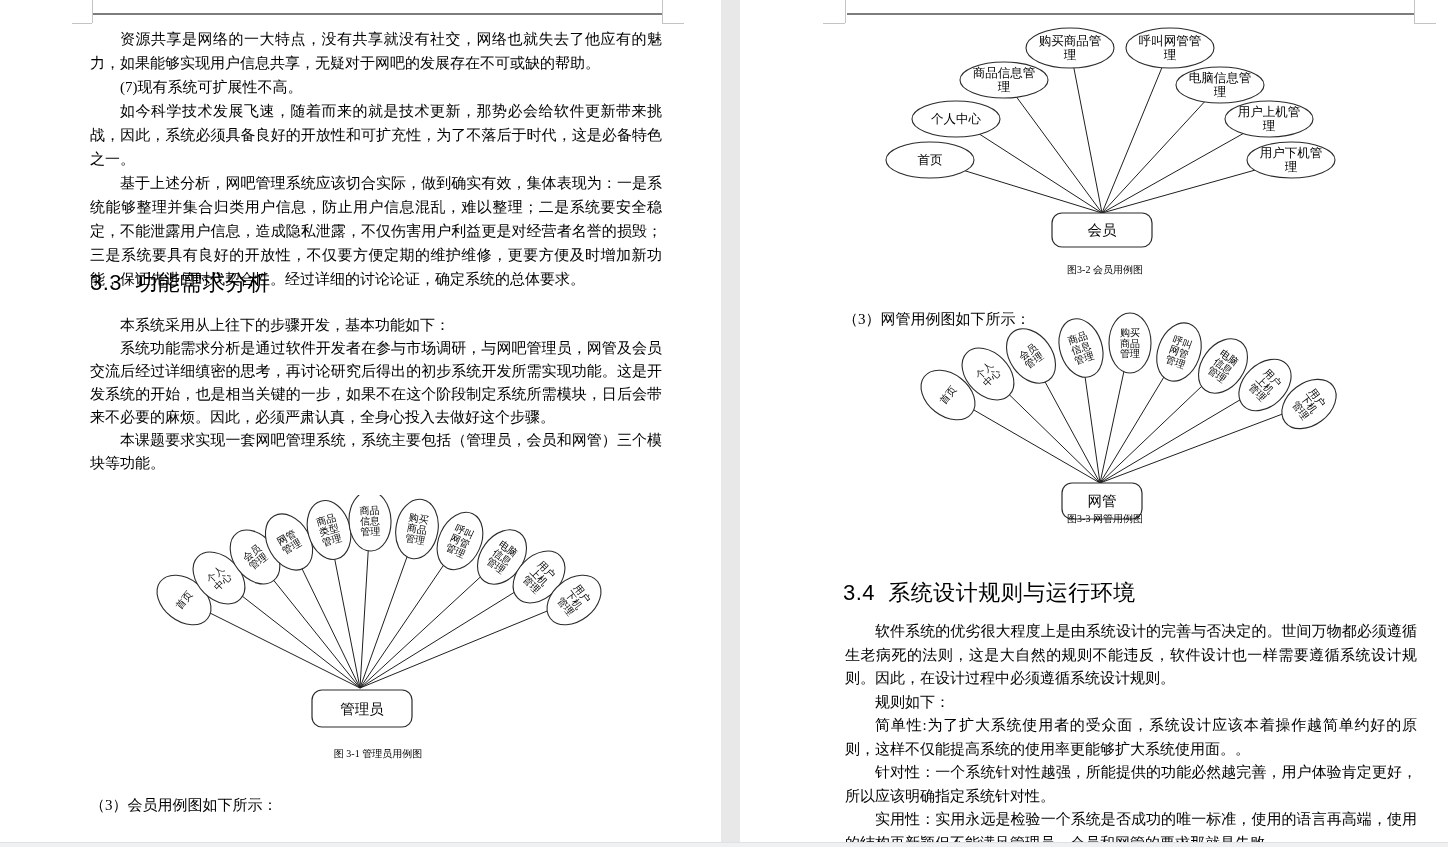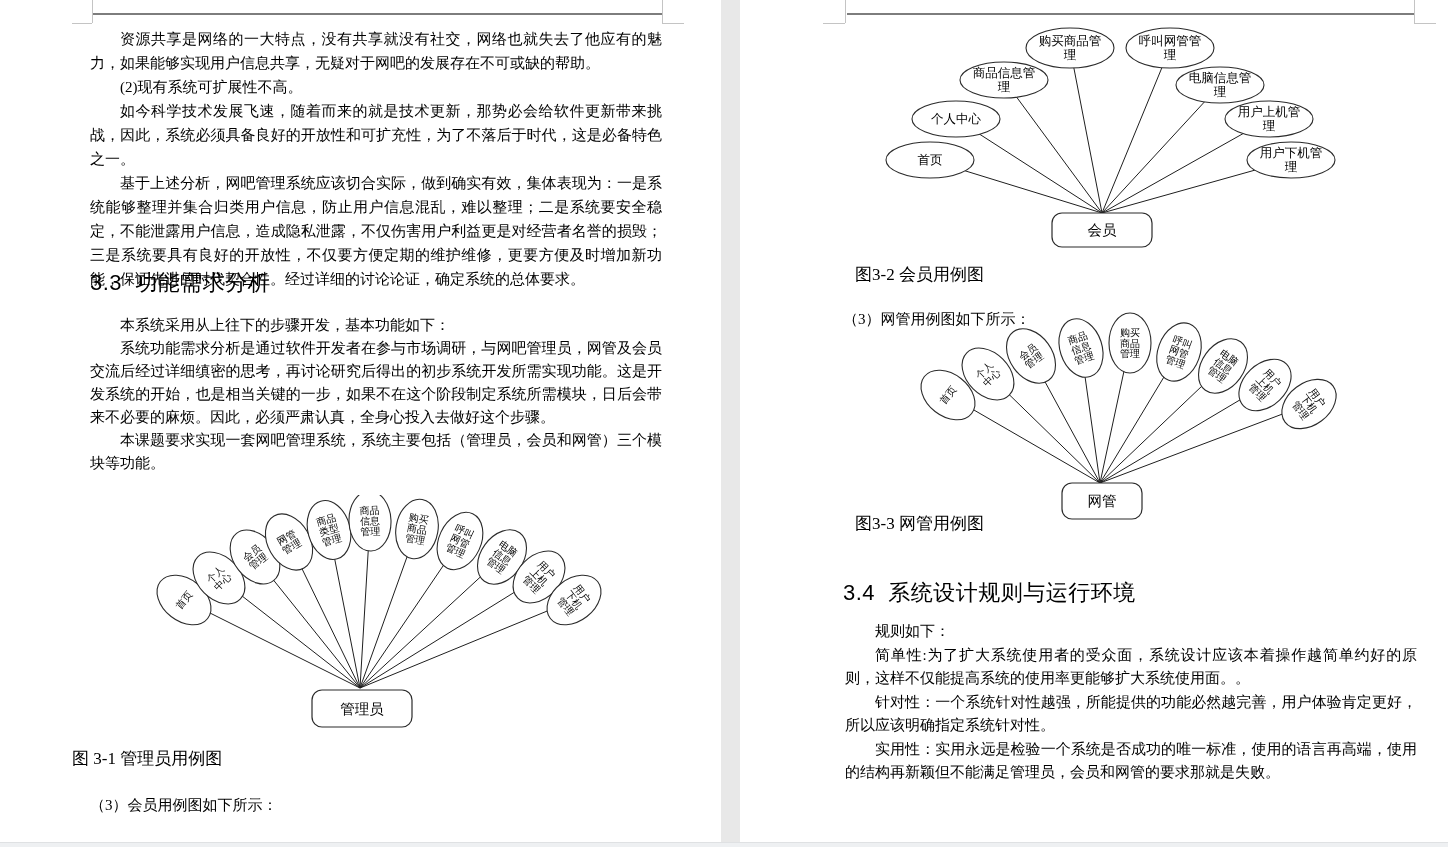--- a/index.html
+++ b/index.html
@@ -16,21 +16,21 @@
   .crop{position:absolute;background:#c4c4c4;}
   .tblock{position:absolute;}
   .para{margin:0;font-size:15px;line-height:24px;text-align:justify;word-break:break-all;}
   .lh23 .para{line-height:23px;}
   .lh235 .para{line-height:23.5px;}
   .para.indent{text-indent:2em;}
   .heading{
     position:absolute;font-family:"Liberation Sans","DejaVu Sans",sans-serif;
     font-weight:normal;font-size:22px;white-space:pre;letter-spacing:0.5px;
   }
-  .caption{position:absolute;font-size:17px;}
+  .caption{position:absolute;font-size:10px;text-align:center;}
   .svgdiag{position:absolute;}
   .uc-line{stroke:#1f1f1f;stroke-width:1;}
   .uc-ellipse{fill:#ffffff;stroke:#2b2b2b;stroke-width:1.1;}
   .uc-text{fill:#000;font-family:"Liberation Sans","DejaVu Sans",sans-serif;}
   .uc-actor{fill:#ffffff;stroke:#2b2b2b;stroke-width:1.2;}
   .uc-actor-label{fill:#000;font-size:14.5px;font-family:"Liberation Sans","DejaVu Sans",sans-serif;}
 </style>
 </head>
 <body>
 
@@ -38,21 +38,21 @@
 
   <div class="page" style="left:12px;width:721px;">
     <div class="hrule" style="left:80px;top:13px;width:570px;"></div>
     <span class="crop" style="left:80px;top:0;width:1px;height:23px;"></span>
     <span class="crop" style="left:60px;top:23px;width:20px;height:1px;"></span>
     <span class="crop" style="left:650px;top:0;width:1px;height:23px;"></span>
     <span class="crop" style="left:650px;top:23px;width:22px;height:1px;"></span>
 
     <div class="tblock" style="left:78px;top:27px;width:572px;">
         <p class="para indent">资源共享是网络的一大特点，没有共享就没有社交，网络也就失去了他应有的魅力，如果能够实现用户信息共享，无疑对于网吧的发展存在不可或缺的帮助。</p>
-        <p class="para indent">(2)现有系统可扩展性不高。</p>
+        <p class="para indent">(7)现有系统可扩展性不高。</p>
         <p class="para indent">如今科学技术发展飞速，随着而来的就是技术更新，那势必会给软件更新带来挑战，因此，系统必须具备良好的开放性和可扩充性，为了不落后于时代，这是必备特色之一。</p>
         <p class="para indent">基于上述分析，网吧管理系统应该切合实际，做到确实有效，集体表现为：一是系统能够整理并集合归类用户信息，防止用户信息混乱，难以整理；二是系统要安全稳定，不能泄露用户信息，造成隐私泄露，不仅伤害用户利益更是对经营者名誉的损毁；三是系统要具有良好的开放性，不仅要方便定期的维护维修，更要方便及时增加新功能，保证先进的时代契合性。经过详细的讨论论证，确定系统的总体要求。</p>
       </div>
 
     <div class="heading" style="left:78px;top:268px;">3.3  功能需求分析</div>
 
     <div class="tblock lh23" style="left:78px;top:314px;width:572px;">
         <p class="para indent">本系统采用从上往下的步骤开发，基本功能如下：</p>
         <p class="para indent">系统功能需求分析是通过软件开发者在参与市场调研，与网吧管理员，网管及会员交流后经过详细缜密的思考，再讨论研究后得出的初步系统开发所需实现功能。这是开发系统的开始，也是相当关键的一步，如果不在这个阶段制定系统所需模块，日后会带来不必要的麻烦。因此，必须严肃认真，全身心投入去做好这个步骤。</p>
         <p class="para indent">本课题要求实现一套网吧管理系统，系统主要包括（管理员，会员和网管）三个模块等功能。</p>
@@ -230,20 +230,21 @@
           <text class="uc-text" text-anchor="middle" font-size="10"><tspan x="0" y="-7">用户</tspan><tspan x="0" y="3.5">下机</tspan><tspan x="0" y="14">管理</tspan></text>
         </g>
         <rect x="202" y="171" width="80" height="36" rx="10" ry="10" class="uc-actor"></rect>
         <text x="242" y="194" text-anchor="middle" class="uc-actor-label">网管</text>
       </svg>
     <div class="caption" style="left:115px;top:512px;width:500px;">图3-3 网管用例图</div>
 
     <div class="heading" style="left:103px;top:578px;">3.4  系统设计规则与运行环境</div>
 
     <div class="tblock lh235" style="left:105px;top:620px;width:572px;">
+        <p class="para indent">软件系统的优劣很大程度上是由系统设计的完善与否决定的。世间万物都必须遵循生老病死的法则，这是大自然的规则不能违反，软件设计也一样需要遵循系统设计规则。因此，在设计过程中必须遵循系统设计规则。</p>
         <p class="para indent">规则如下：</p>
         <p class="para indent">简单性:为了扩大系统使用者的受众面，系统设计应该本着操作越简单约好的原则，这样不仅能提高系统的使用率更能够扩大系统使用面。。</p>
         <p class="para indent">针对性：一个系统针对性越强，所能提供的功能必然越完善，用户体验肯定更好，所以应该明确指定系统针对性。</p>
         <p class="para indent">实用性：实用永远是检验一个系统是否成功的唯一标准，使用的语言再高端，使用的结构再新颖但不能满足管理员，会员和网管的要求那就是失败。</p>
       </div>
   </div>
 
   <div class="bottom-strip"></div>
 </div>
 

